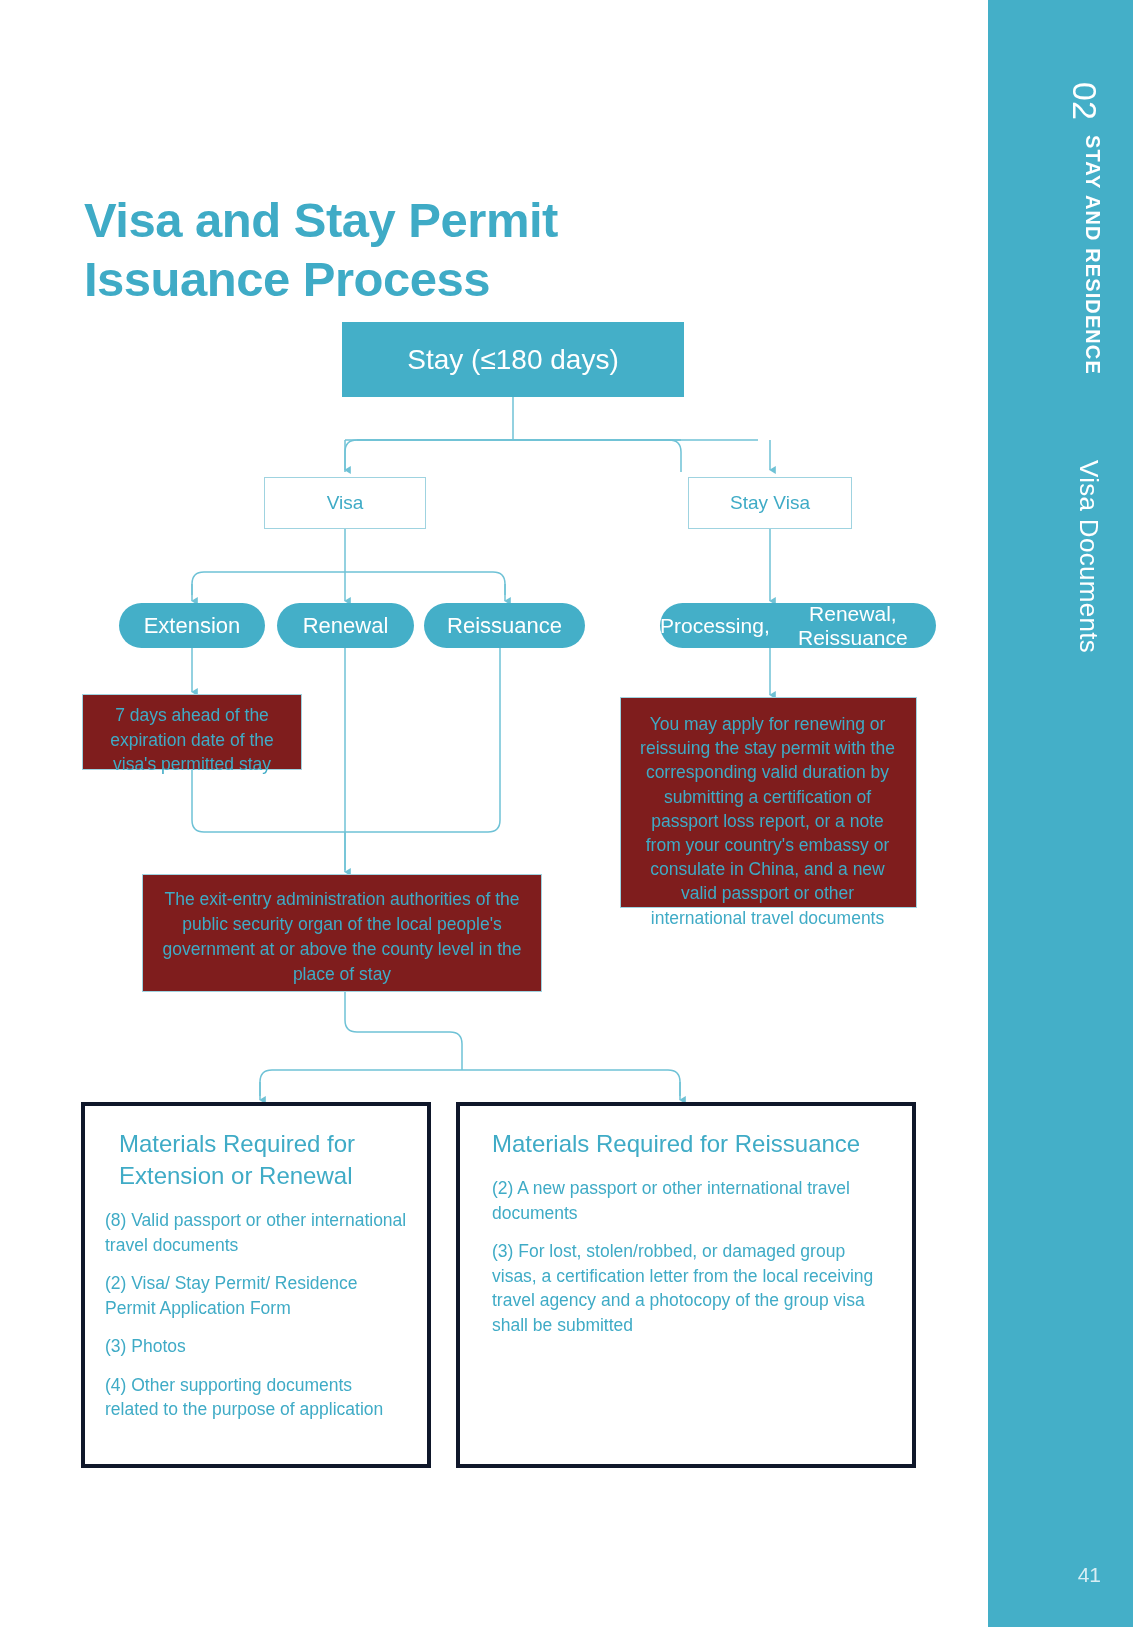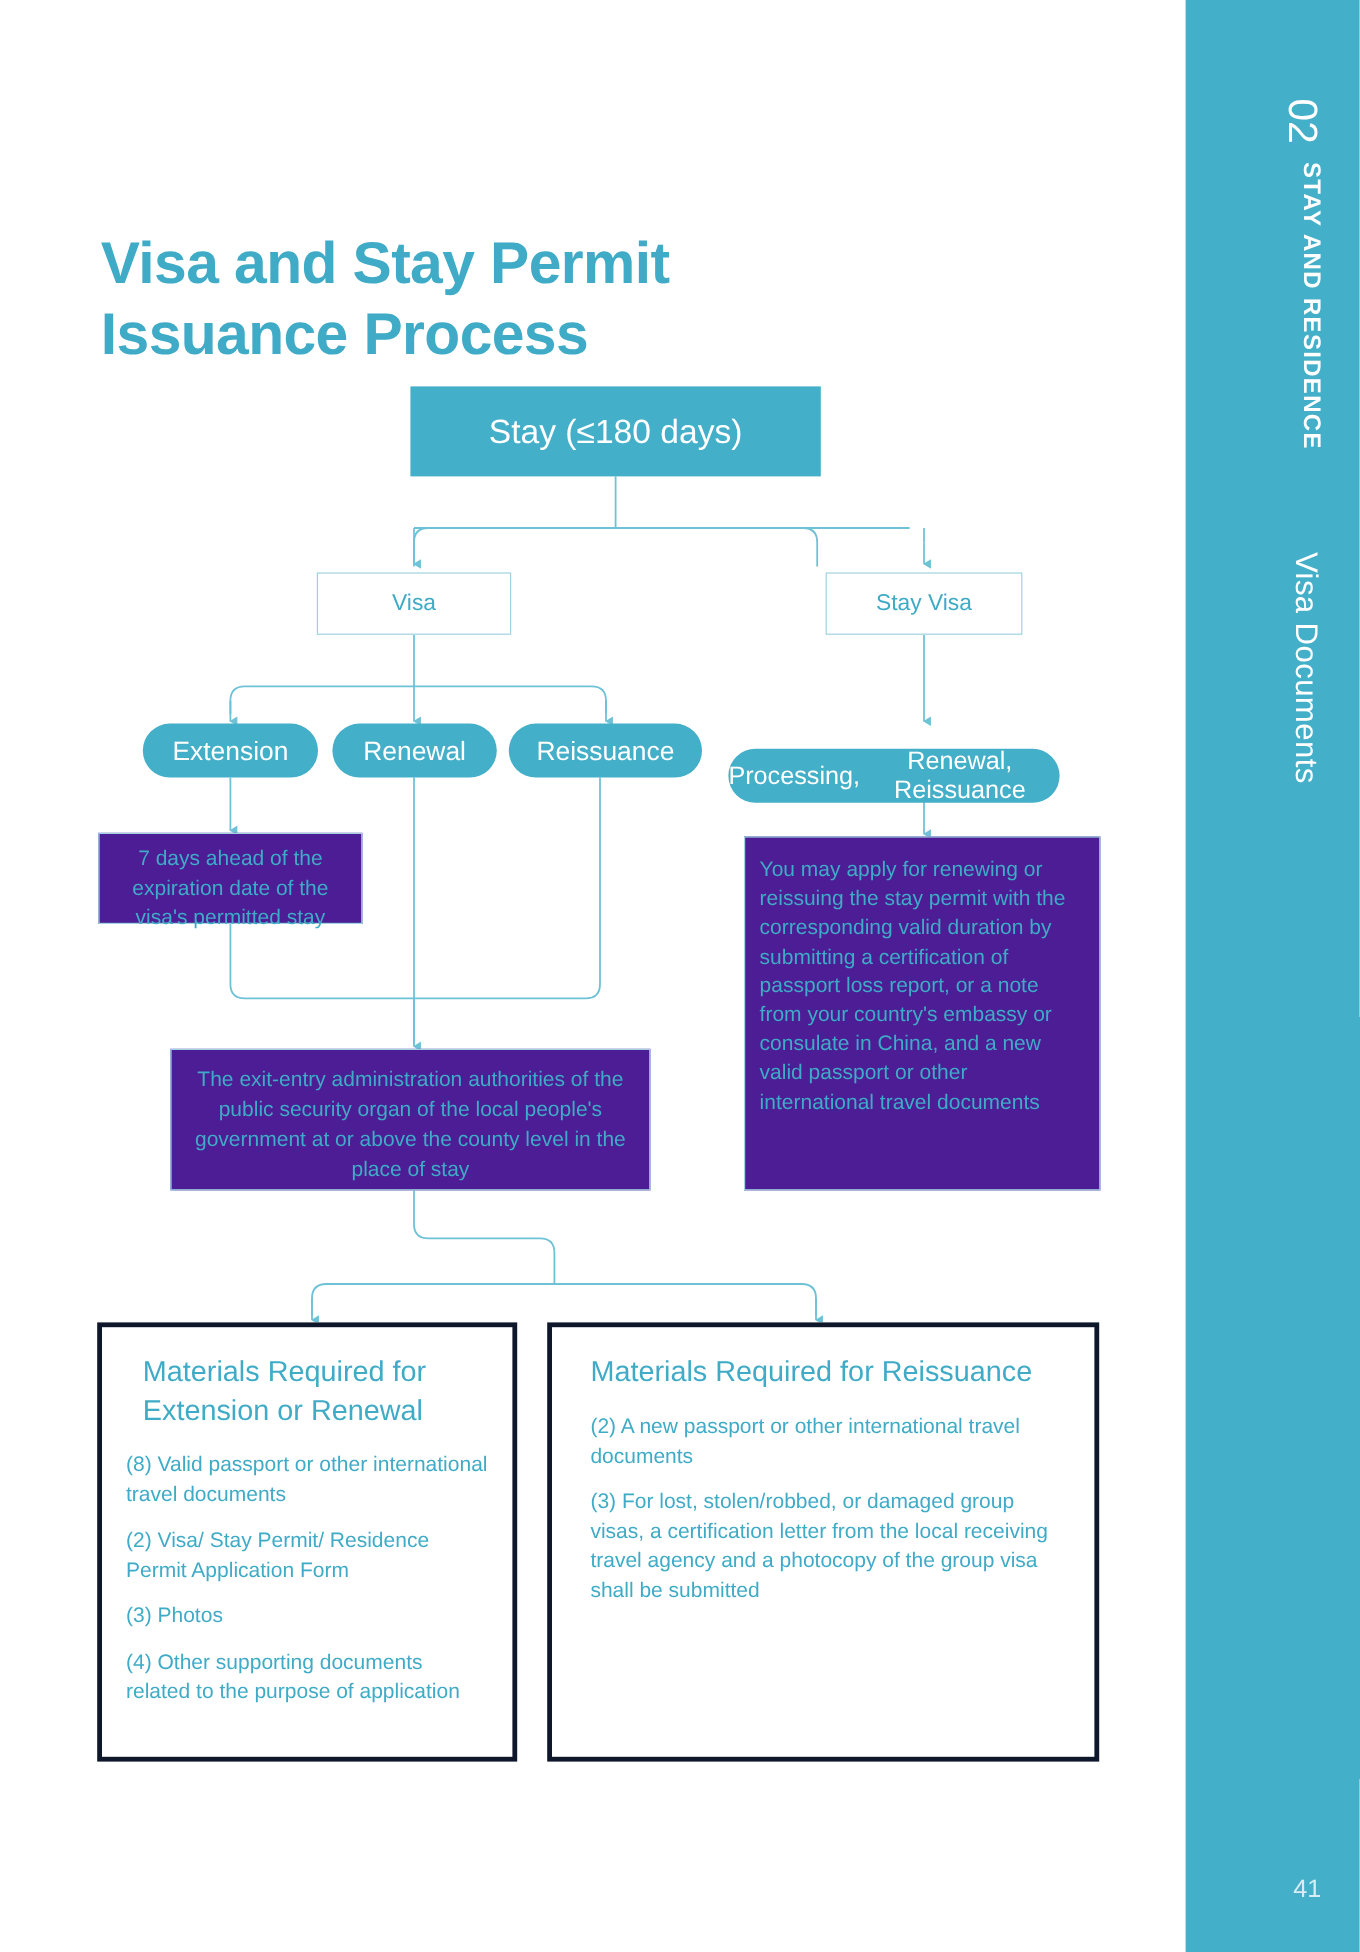--- a/index.html
+++ b/index.html
@@ -75,42 +75,42 @@
   .pill{
     background:#44AFC8;color:#ffffff;
     border-radius:26px;
     display:flex;align-items:center;justify-content:center;
     text-align:center;
     font-size:22px;line-height:25px;
   }
   #pill-extension{left:119px;top:603px;width:146px;height:45px;}
   #pill-renewal{left:277px;top:603px;width:137px;height:45px;}
   #pill-reissuance{left:424px;top:603px;width:161px;height:45px;}
-  #pill-processing{left:607px;top:603px;width:276px;height:45px;font-size:21px;line-height:24px;margin-top:21px;}
+  #pill-processing{left:660px;top:603px;width:276px;height:45px;font-size:21px;line-height:24px;}
   .textbox{
-    background:#4c1d95;border:1px solid #9FD3E0;
+    background:#7f1d1d;border:1px solid #9FD3E0;
     color:#3FABC6;
     box-sizing:border-box;
     font-size:17.5px;line-height:24.5px;
   }
   #box-7days{
     left:82px;top:694px;width:220px;height:76px;
     padding:8px 10px;
     text-align:center;
   }
   #box-authorities{
     left:142px;top:874px;width:400px;height:118px;
     padding:12px 14px;
     text-align:center;
     font-size:17.5px;line-height:25px;
   }
   #box-stayinfo{
-    left:620px;top:697px;width:297px;height:295px;
+    left:620px;top:697px;width:297px;height:211px;
     padding:14px 14px 10px 12px;
-    text-align:left;
+    text-align:center;
     font-size:17.5px;line-height:24.2px;
   }
   
   .card{
     position:absolute;box-sizing:border-box;
     background:#ffffff;border:4px solid #0f172a;
     color:#3FABC6;
     padding:22px 20px 18px 20px;
   }
   #card-extension{left:81px;top:1102px;width:350px;height:366px;}

